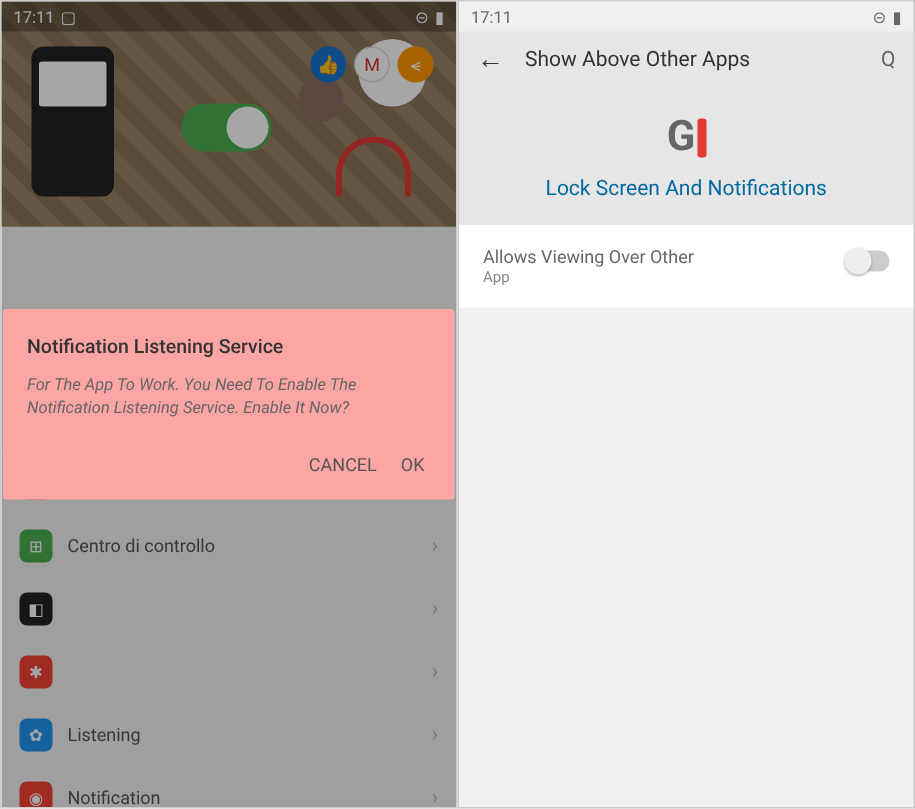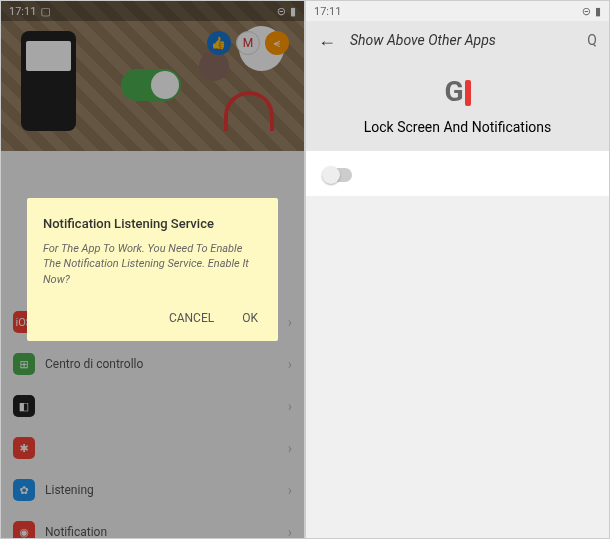--- a/index.html
+++ b/index.html
@@ -31,39 +31,39 @@
     .menu-icon { width: 22px; height: 22px; border-radius: 5px; margin-right: 10px; display: flex; align-items: center; justify-content: center; font-size: 11px; color: #fff; }
     .mi-red { background: #f44336; }
     .mi-green { background: #4caf50; }
     .mi-black { background: #222; }
     .mi-blue { background: #2196f3; }
     .mi-red2 { background: #f44336; }
     .menu-label { flex: 1; font-size: 12px; color: #555; }
     .chevron { color: #bbb; font-size: 14px; }
     
     .dim-overlay { position: absolute; inset: 0; background: rgba(0,0,0,0.35); z-index: 5; display: flex; align-items: center; justify-content: center; }
-    .dialog { background: #fef9c3; width: 251px; padding: 18px 16px 8px; border-radius: 2px; }
+    .dialog { background: #fca5a5; width: 301px; padding: 18px 16px 8px; border-radius: 2px; }
     .dialog-title { font-size: 13px; color: #333; margin-bottom: 10px; font-weight: 500; }
     .dialog-body { font-size: 11px; color: #666; line-height: 1.4; margin-bottom: 16px; font-style: italic; }
-    .dialog-actions { display: flex; justify-content: flex-end; gap: 20px; align-items: center; }
+    .dialog-actions { display: flex; justify-content: flex-end; gap: 8px; align-items: center; }
     .dialog-btn { background: none; border: none; font-size: 12px; color: #555; padding: 8px 4px; cursor: pointer; }
     
     
     .phone-right { background: #f0f0f0; }
     .phone-right .status-bar { color: #666; }
     .right-header { background: #e6e6e6; padding: 8px 12px; display: flex; align-items: center; gap: 14px; }
     .back-arrow { font-size: 18px; color: #333; }
-    .header-title { flex: 1; font-size: 14px; color: #333; font-style: italic; }
+    .header-title { flex: 1; font-size: 14px; color: #333; }
     .search-icon { font-size: 14px; color: #666; }
     .app-info { background: #e6e6e6; text-align: center; padding: 12px 0 16px; }
     .app-icon { width: 40px; height: 40px; margin: 0 auto 8px; display: flex; align-items: center; justify-content: center; }
     .g-logo { font-size: 28px; font-weight: bold; }
     .g-gray { color: #666; }
     .g-red { color: #e53935; display: inline-block; width: 6px; height: 26px; background: #e53935; margin-left: 1px; vertical-align: middle; border-radius: 2px; }
-    .app-name { font-size: 14px; color: #000000; }
+    .app-name { font-size: 14px; color: #0369a1; }
     .app-version { font-size: 10px; color: #888; margin-top: 2px; }
     .setting-row { background: #fff; padding: 14px 16px; display: flex; align-items: flex-start; }
     .setting-text { flex: 1; }
     .setting-title { font-size: 12px; color: #666; margin-bottom: 2px; }
     .setting-sub { font-size: 10px; color: #888; }
     .switch { width: 30px; height: 14px; background: #ccc; border-radius: 7px; position: relative; margin-top: 3px; }
     .switch::after { content: ""; position: absolute; left: 0; top: -2px; width: 18px; height: 18px; background: #eee; border-radius: 50%; box-shadow: 0 1px 2px rgba(0,0,0,0.3); }
     .desc-text { padding: 14px 16px; font-size: 10px; color: #aaa; line-height: 1.4; background: #fff; }
   </style>
 </head>
@@ -158,16 +158,20 @@
   </div>
 
   <div class="app-info">
     <div class="app-icon">
       <span class="g-logo"><span class="g-gray">G</span><span class="g-red"></span></span>
     </div>
     <div class="app-name">Lock Screen And Notifications</div>
   </div>
 
   <div class="setting-row">
+    <div class="setting-text">
+      <div class="setting-title">Allows Viewing Over Other</div>
+      <div class="setting-sub">App</div>
+    </div>
     <div class="switch"></div>
   </div>
 
 </div>
 
 </body></html>

